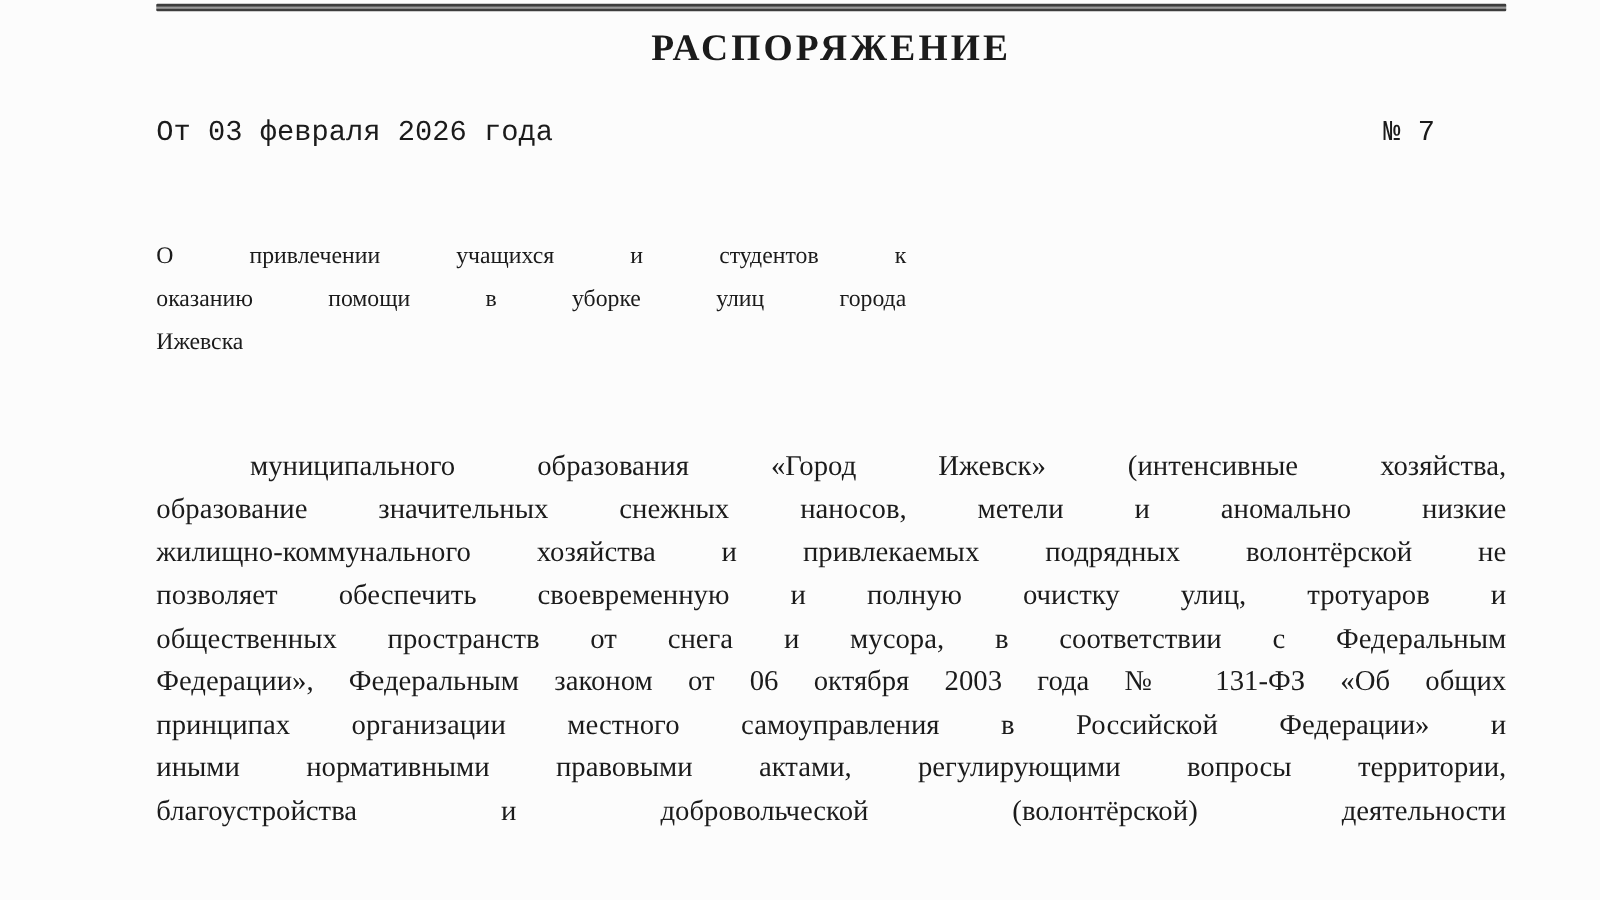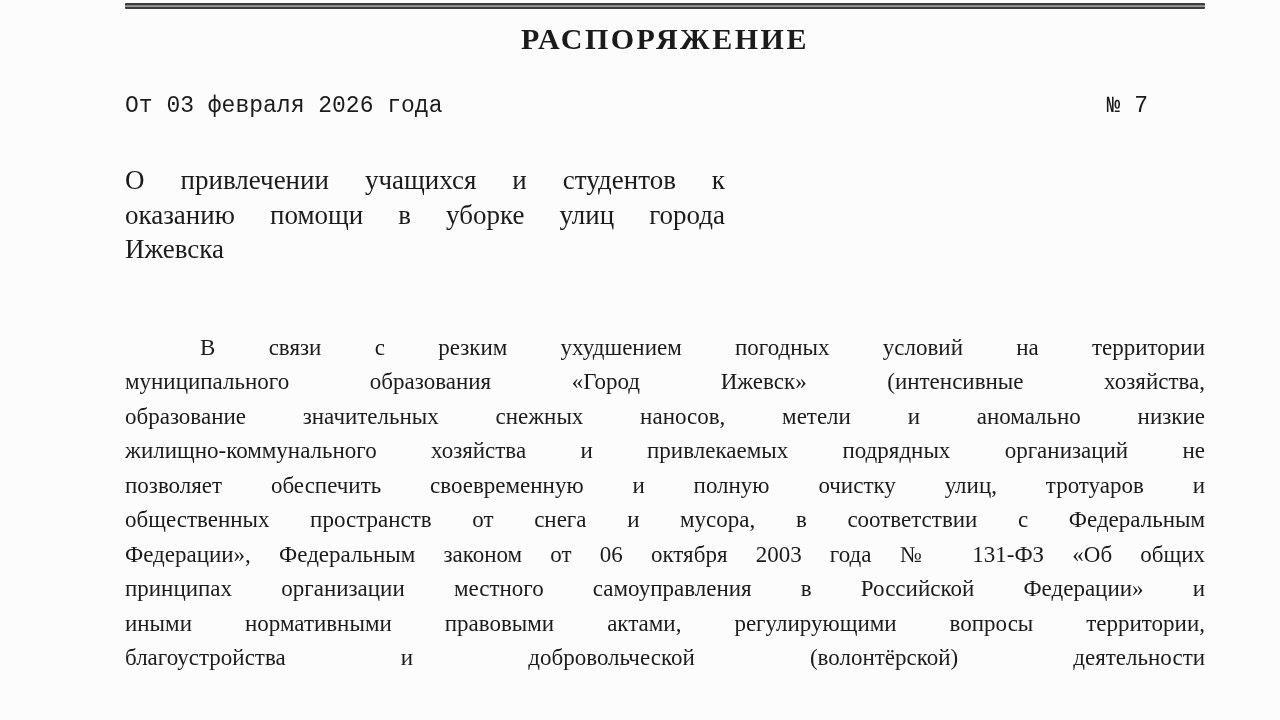--- a/index.html
+++ b/index.html
@@ -43,23 +43,23 @@
     margin-top:36px;
     display:flex;
     justify-content:space-between;
     align-items:baseline;
     font-size:23px;
     line-height:28px;
     font-family:Liberation Mono, monospace;
   }
   .doc-number{margin-right:57px;}
   .subject{
-    margin-top:43px;
+    margin-top:68px;
     width:600px;
-    font-size:27px;
+    font-size:19px;
     line-height:34.5px;
   }
   .body-text{
     margin-top:64px;
     font-size:23px;
     line-height:34.5px;
   }
   .line{
     text-align:justify;
     text-align-last:justify;
@@ -87,24 +87,23 @@
     <span class="doc-number">№ 7</span>
   </div>
 
   <div class="subject">
       <div class="line">О привлечении учащихся и студентов к</div>
       <div class="line">оказанию помощи в уборке улиц города</div>
       <div class="line natural">Ижевска</div>
     </div>
 
   <div class="body-text">
-      <div class="line">В связи с резким ухудшением погодных условий на территории</div>
       <div class="line">муниципального образования «Город Ижевск» (интенсивные хозяйства,</div>
       <div class="line">образование значительных снежных наносов, метели и аномально низкие</div>
-      <div class="line">жилищно-коммунального хозяйства и привлекаемых подрядных организаций не</div>
+      <div class="line">жилищно-коммунального хозяйства и привлекаемых подрядных волонтёрской не</div>
       <div class="line">позволяет обеспечить своевременную и полную очистку улиц, тротуаров и</div>
       <div class="line">общественных пространств от снега и мусора, в соответствии с Федеральным</div>
       <div class="line">Федерации», Федеральным законом от 06 октября 2003 года № 131-ФЗ «Об общих</div>
       <div class="line">принципах организации местного самоуправления в Российской Федерации» и</div>
       <div class="line">иными нормативными правовыми актами, регулирующими вопросы территории,</div>
       <div class="line">благоустройства и добровольческой (волонтёрской) деятельности</div>
     </div>
 
 </div>
 

